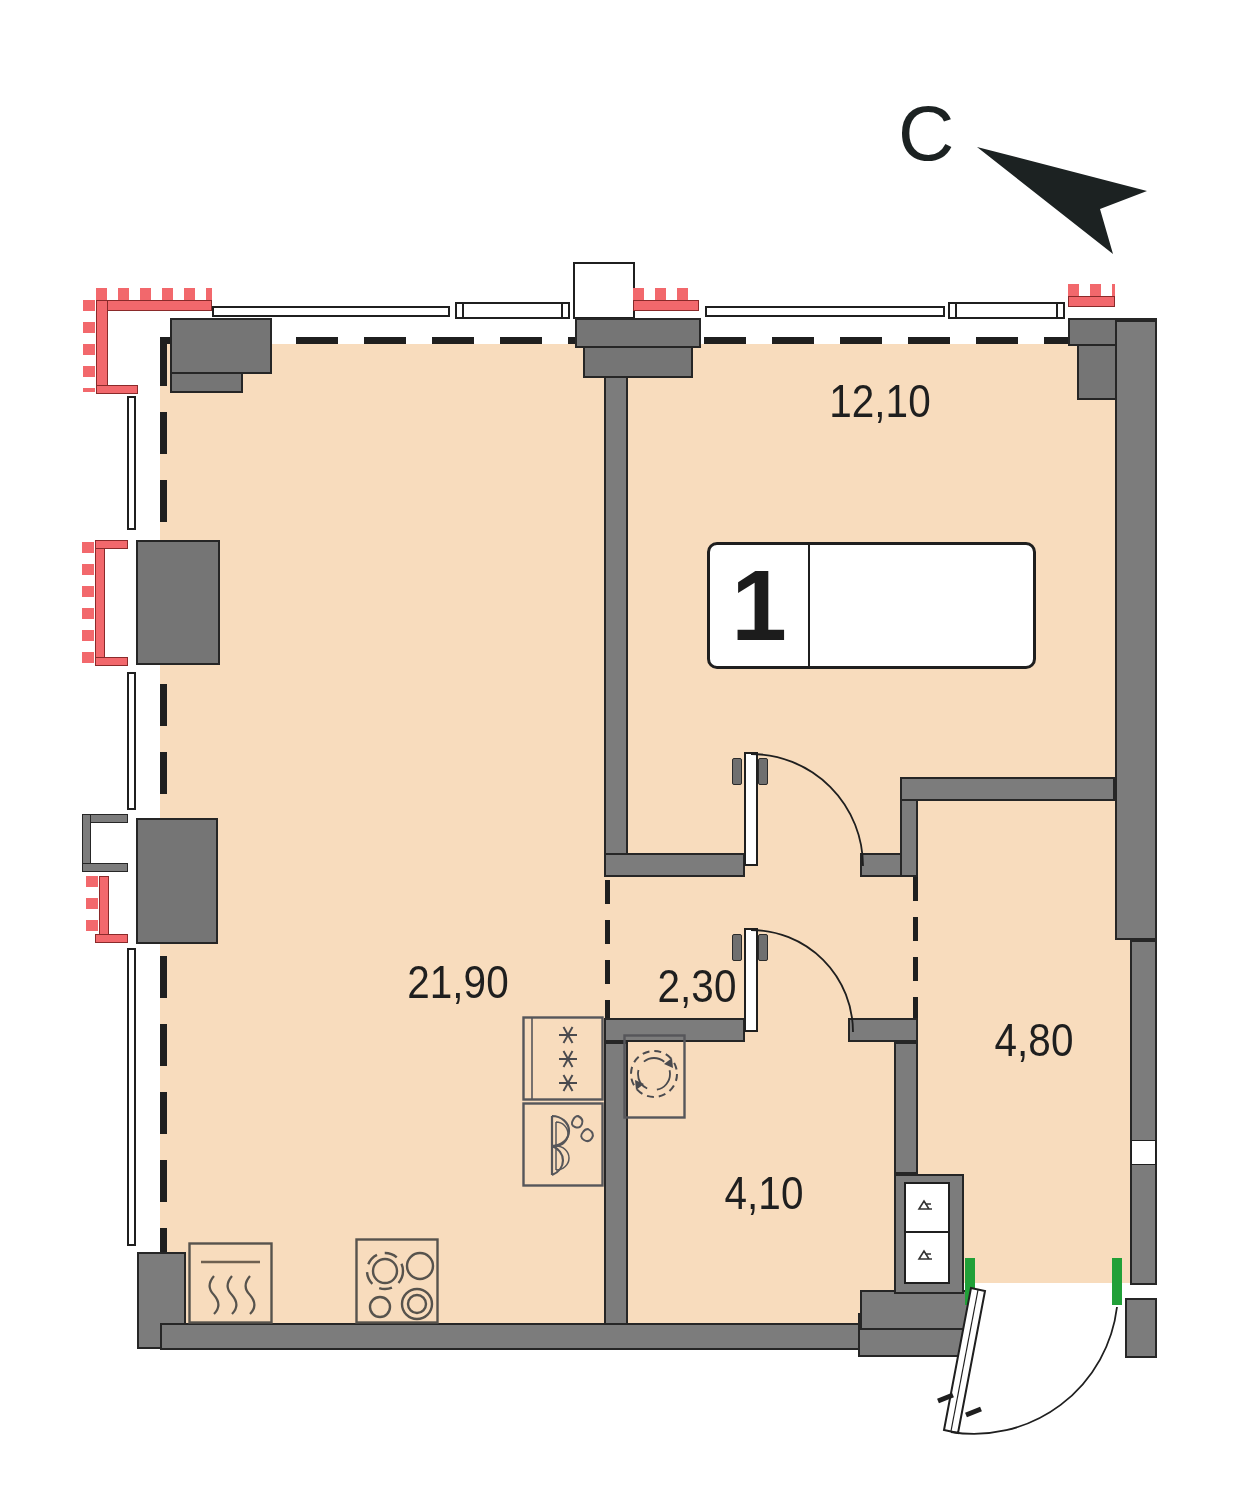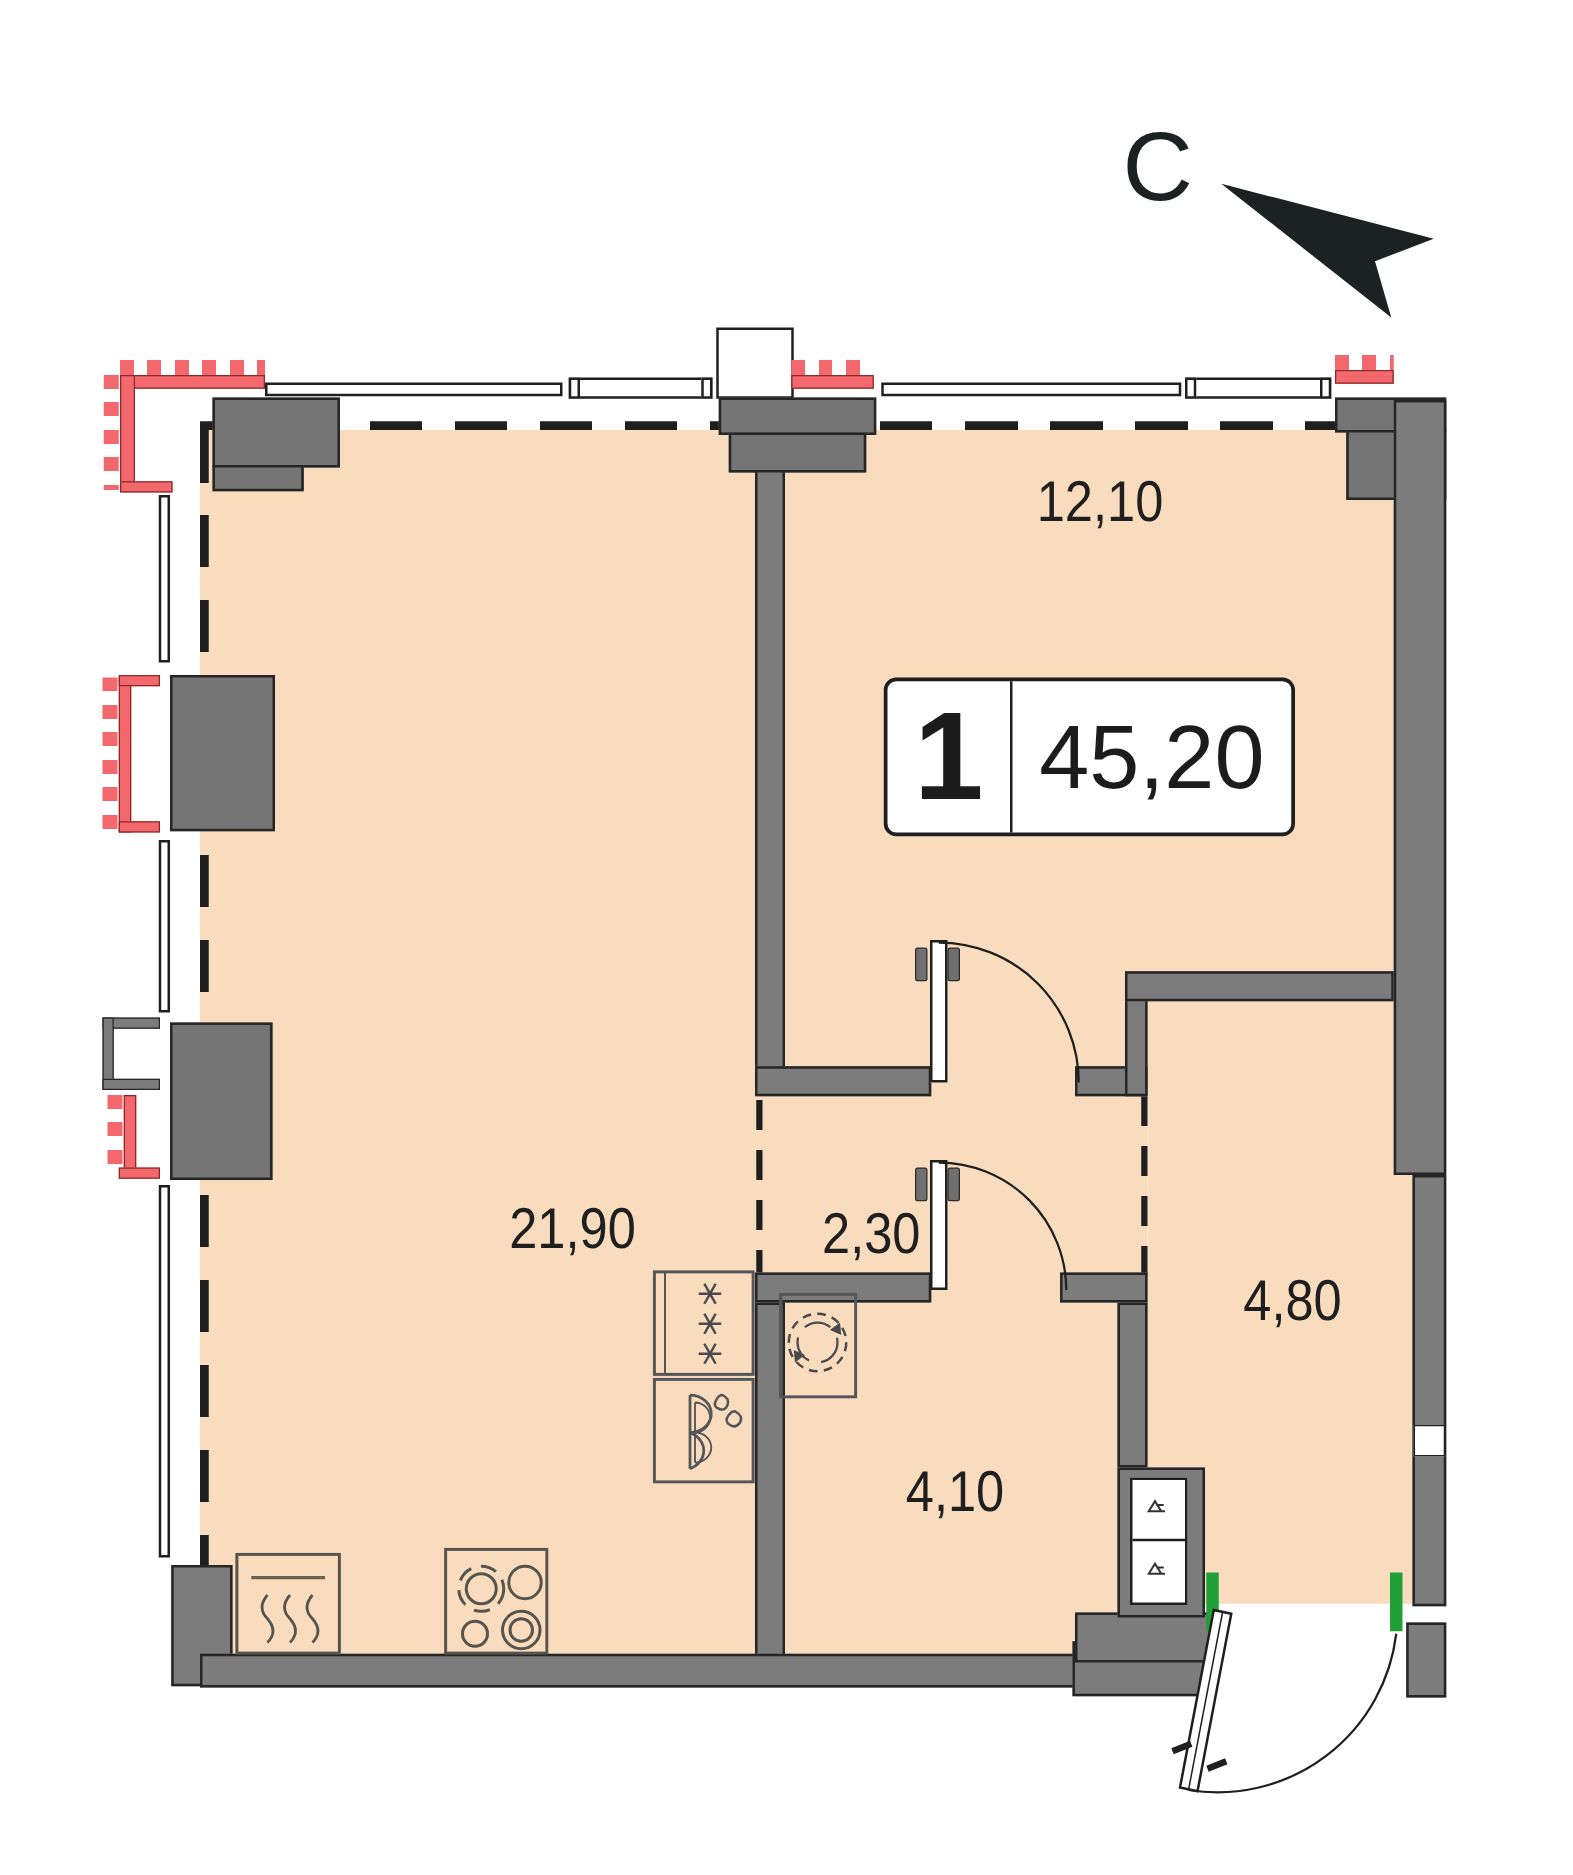--- a/index.html
+++ b/index.html
@@ -207,16 +207,15 @@
   <div class="north-letter">С</div>
 
   <div class="label" style="left:880px;top:401px;">12,10</div>
   <div class="label" style="left:458px;top:982px;">21,90</div>
   <div class="label" style="left:697px;top:986px;">2,30</div>
   <div class="label" style="left:1034px;top:1040px;">4,80</div>
   <div class="label" style="left:764px;top:1193px;">4,10</div>
 
   <div class="badge">
     <div class="cell1">1</div>
-    <div class="cell2">45,20</div>
   </div>
 
 </div>
 
 </body></html>

